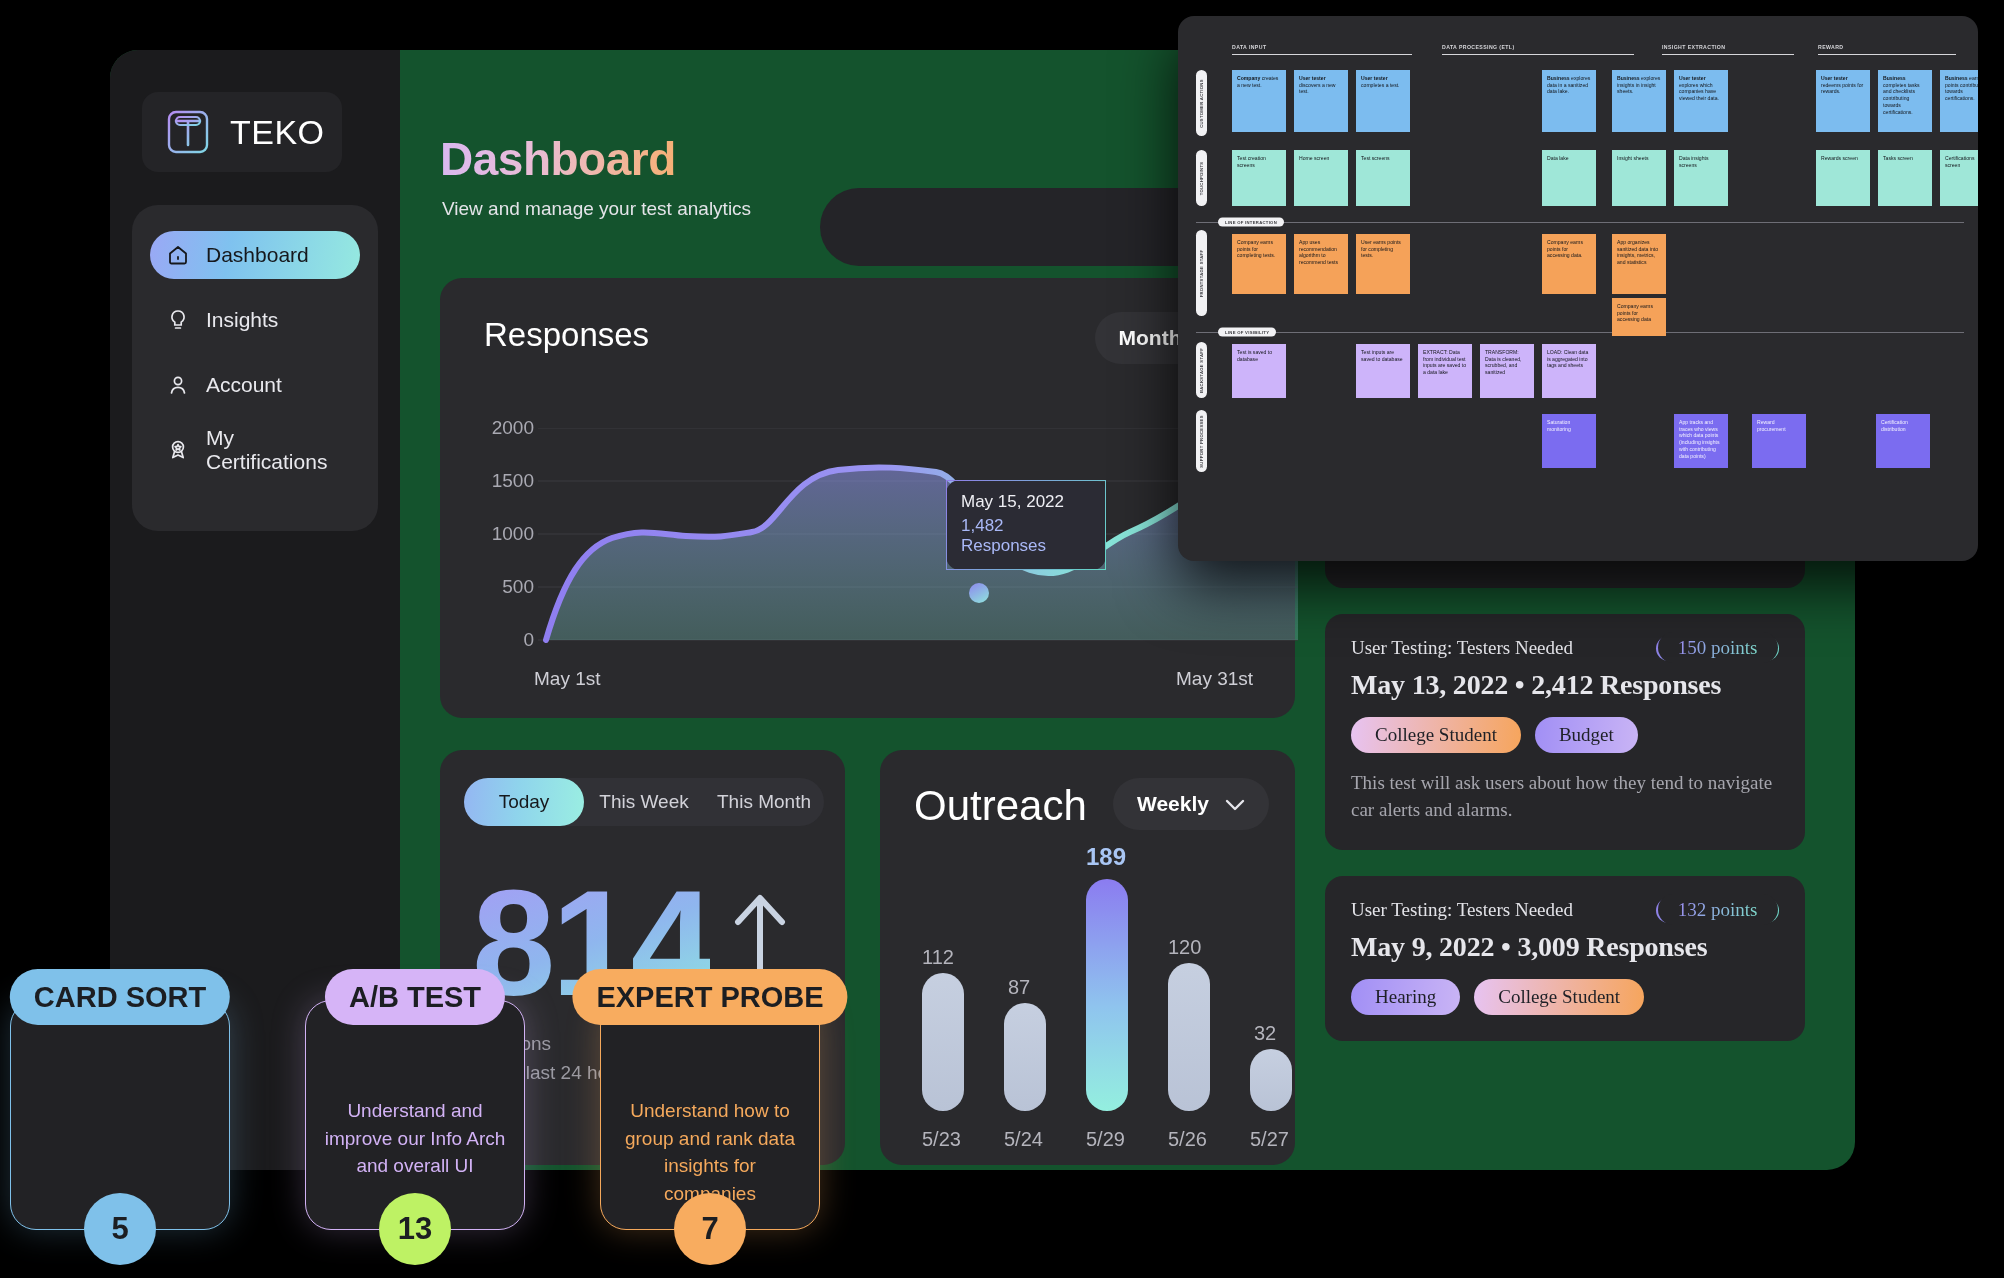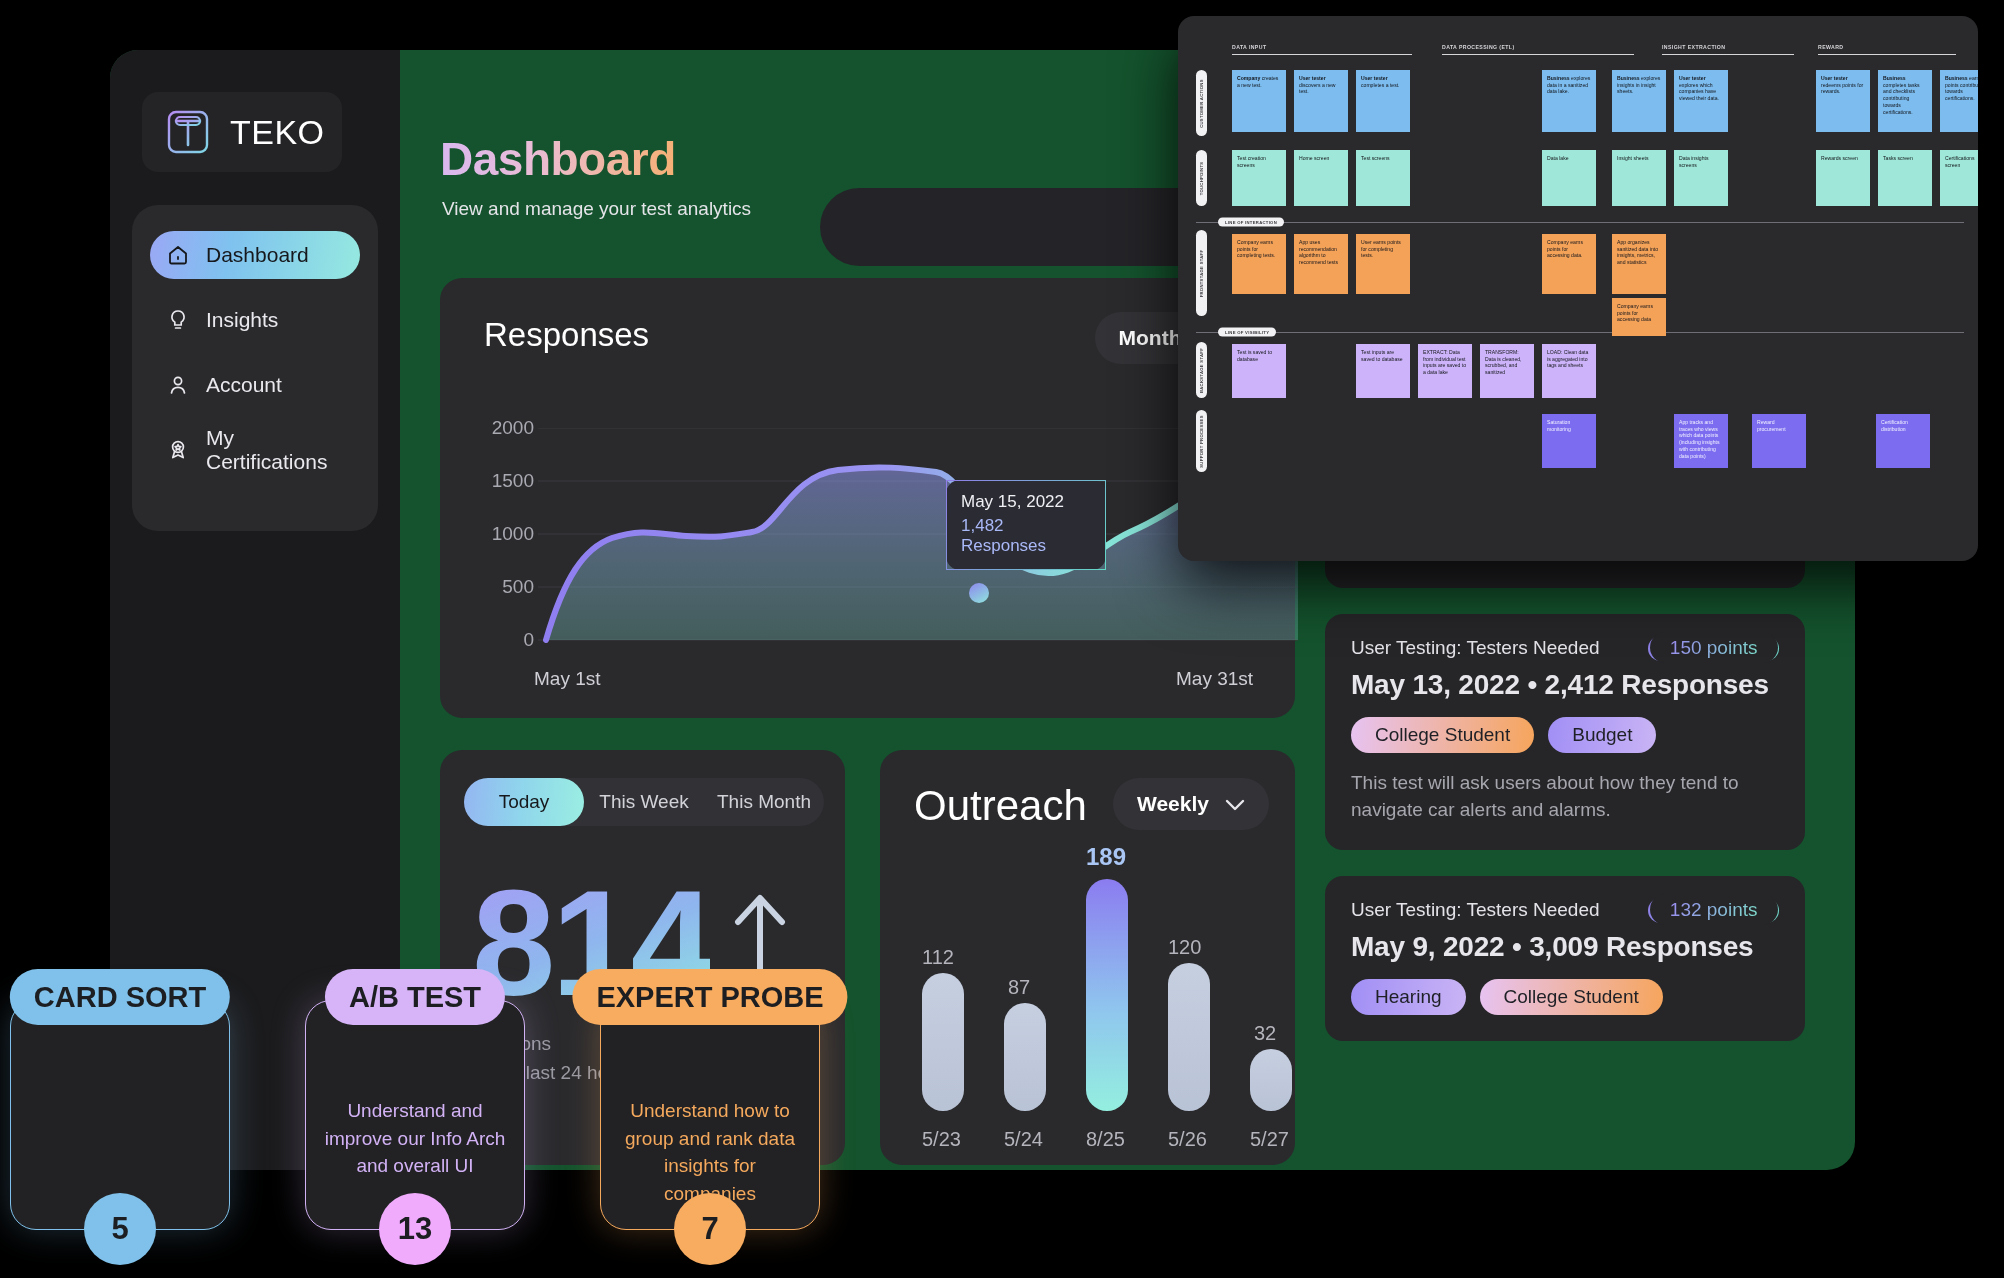--- a/index.html
+++ b/index.html
@@ -128,21 +128,21 @@
   .bar {
     width: 42px; border-radius: 21px; background: linear-gradient(180deg,#c6cfe0,#b9c3d6);
     margin: 0 auto;
   }
   .bar.hl { background: linear-gradient(180deg,#8b7cf0 0%,#8fc4ee 55%,#94efdf 100%); }
   .bar-val { position: absolute; width: 100%; left: 0; font-size: 20px; color: #b4b4bc; }
   .bar-val.hl { color: #a9c6f4; font-size: 24px; font-weight: 700; }
   .bar-lab { position: absolute; left: 0; width: 100%; bottom: -40px; font-size: 20px; color: #b4b4bc; }
 
   
-  .tests-col { position: absolute; left: 1215px; top: 228px; width: 480px; }
+  .tests-col { position: absolute; left: 1215px; top: 228px; width: 480px; font-family: Liberation Serif, serif; }
   .test-card { background: #262629; border-radius: 18px; padding: 22px 26px 26px; margin-bottom: 26px; }
   .test-head { display: flex; align-items: center; justify-content: space-between; }
   .test-kicker { color: #e3e3e8; font-size: 19px; }
   .points-wrap { position: relative; border-radius: 20px; padding: 1.5px;
     background: linear-gradient(110deg,#8f7de8,#6fd9c8); }
   .points-inner { background: #262629; border-radius: 19px; padding: 5px 20px; font-size: 19px;
     background-clip: padding-box; }
   .points-inner span {
     background: linear-gradient(110deg,#9b8cf0,#7ddccb);
     -webkit-background-clip: text; background-clip: text; color: transparent; font-weight: 500;
@@ -203,21 +203,21 @@
     font-size: 19px; line-height: 1.45;
   }
   .method .badge {
     position: absolute; left: 50%; bottom: -36px; transform: translateX(-50%);
     width: 72px; height: 72px; border-radius: 50%; display: flex; align-items: center;
     justify-content: center; font-size: 31px; font-weight: 700; color: #1c1e22;
   }
   .m-card { left: 10px; top: 1000px; border-color: #7fc1ea; box-shadow: 0 0 34px rgba(127,193,234,.25); }
   .m-card .pill { background: #7fc1ea; } .m-card .body { color: #7fc1ea; } .m-card .badge { background: #7fc1ea; }
   .m-ab { left: 305px; top: 1000px; border-color: #d2b2f5; box-shadow: 0 0 34px rgba(210,178,245,.25); }
-  .m-ab .pill { background: #d6b4f7; } .m-ab .body { color: #d2b2f5; } .m-ab .badge { background: #f0abfc; }
+  .m-ab .pill { background: #d6b4f7; } .m-ab .body { color: #d2b2f5; } .m-ab .badge { background: #bef264; }
   .m-ep { left: 600px; top: 1000px; border-color: #f5a95c; box-shadow: 0 0 34px rgba(245,169,92,.28); }
   .m-ep .pill { background: #f8ac5f; } .m-ep .body { color: #f5a95c; } .m-ep .badge { background: #f8ac5f; }
 </style>
 </head>
 <body>
 
 <div id="stage">
 
   <div class="app-window">
 
@@ -369,21 +369,21 @@
           <div class="bar-lab">5/23</div>
         </div>
         <div class="bar-col" style="left:104px">
           <div class="bar-val" style="bottom:112px">87</div>
           <div class="bar" style="height:108px"></div>
           <div class="bar-lab">5/24</div>
         </div>
         <div class="bar-col" style="left:186px">
           <div class="bar-val hl" style="bottom:240px">189</div>
           <div class="bar hl" style="height:232px"></div>
-          <div class="bar-lab">8/25</div>
+          <div class="bar-lab">5/29</div>
         </div>
         <div class="bar-col" style="left:268px">
           <div class="bar-val" style="bottom:152px">120</div>
           <div class="bar" style="height:148px"></div>
           <div class="bar-lab">5/26</div>
         </div>
         <div class="bar-col" style="left:350px">
           <div class="bar-val" style="bottom:66px">32</div>
           <div class="bar" style="height:62px"></div>
           <div class="bar-lab">5/27</div>

